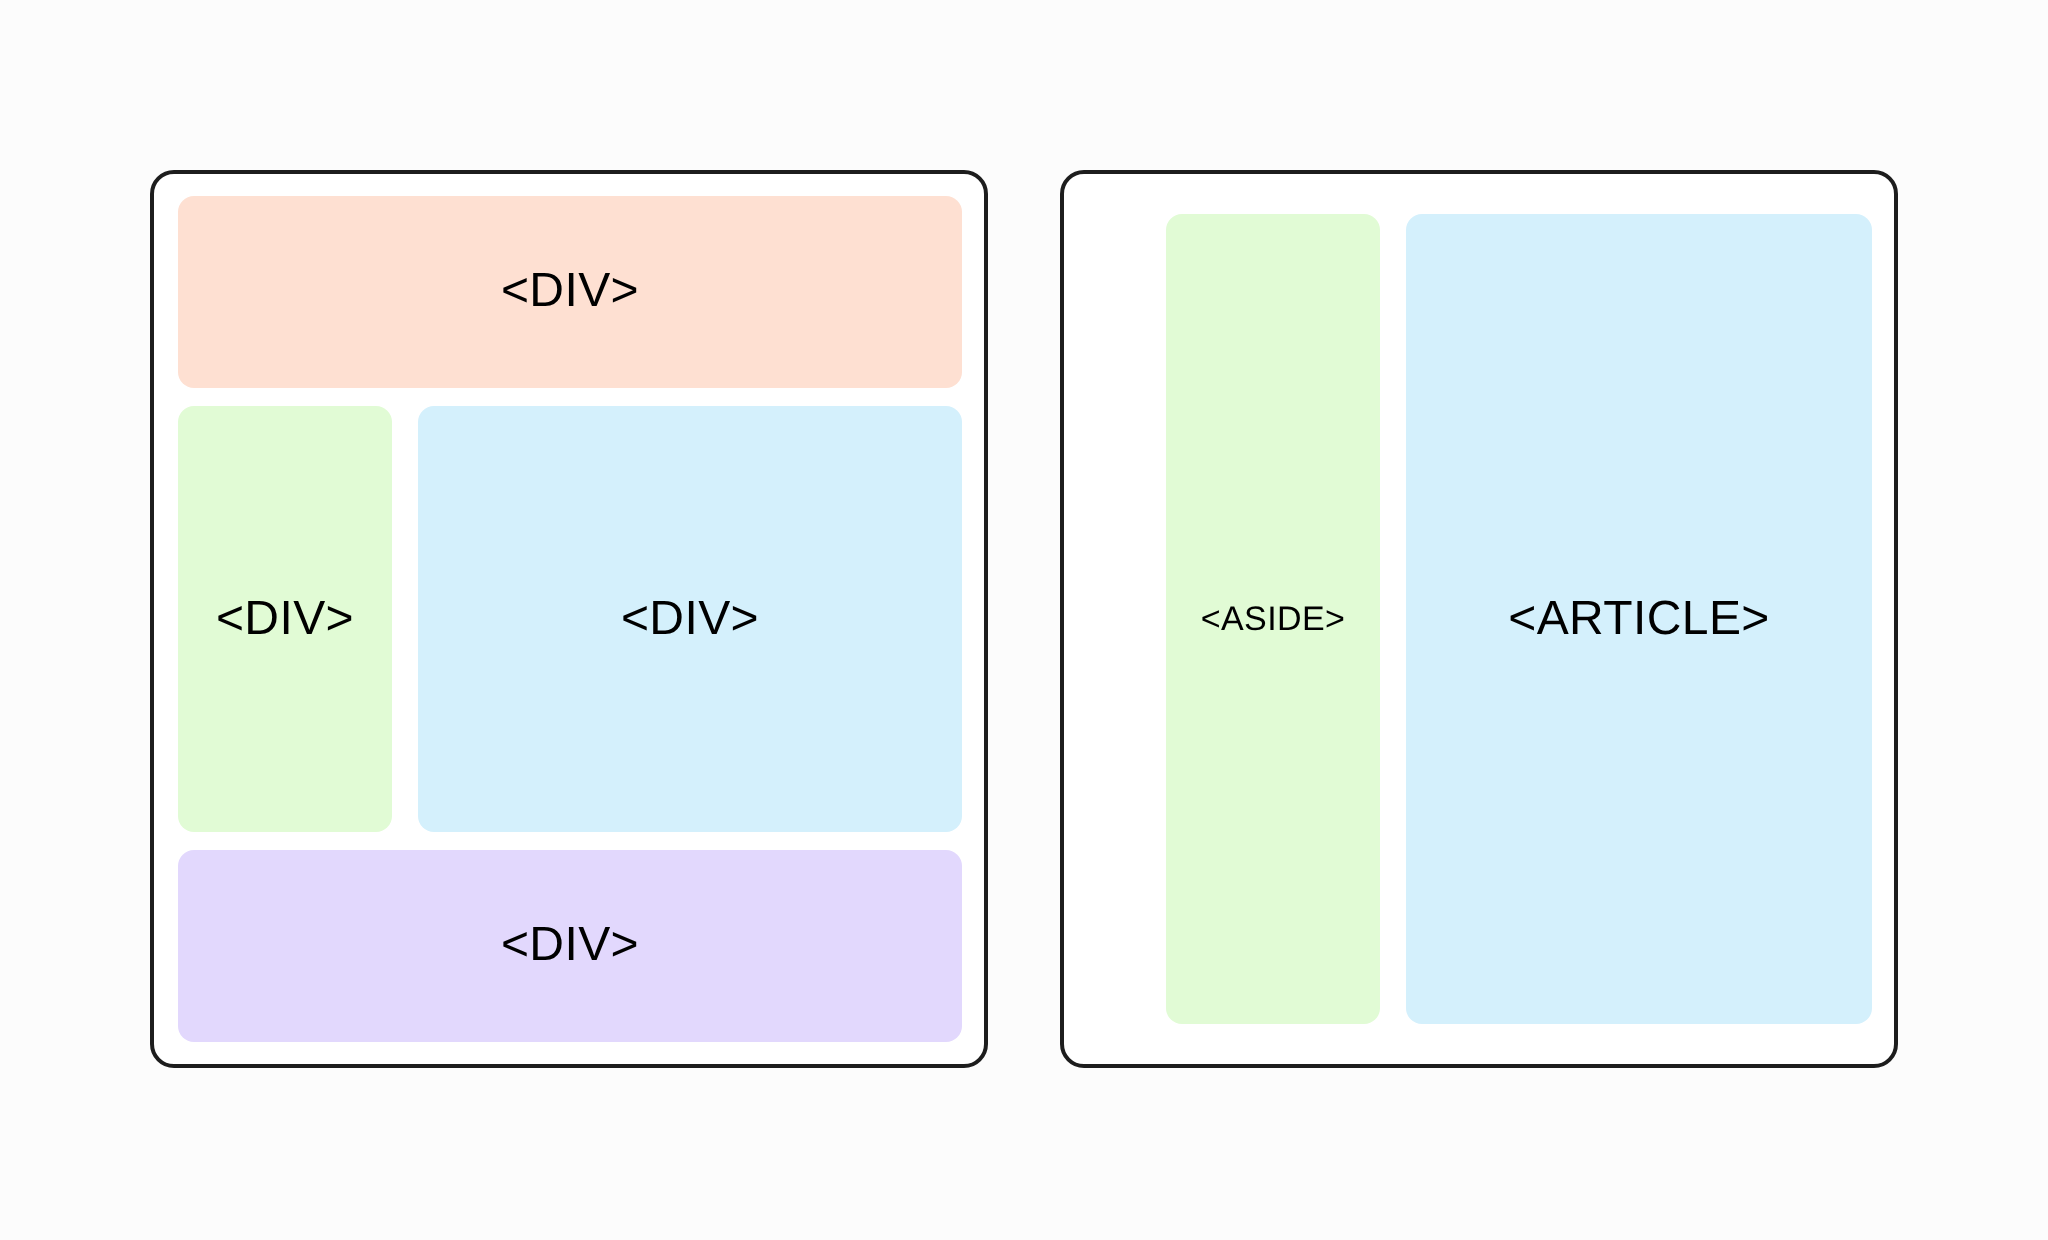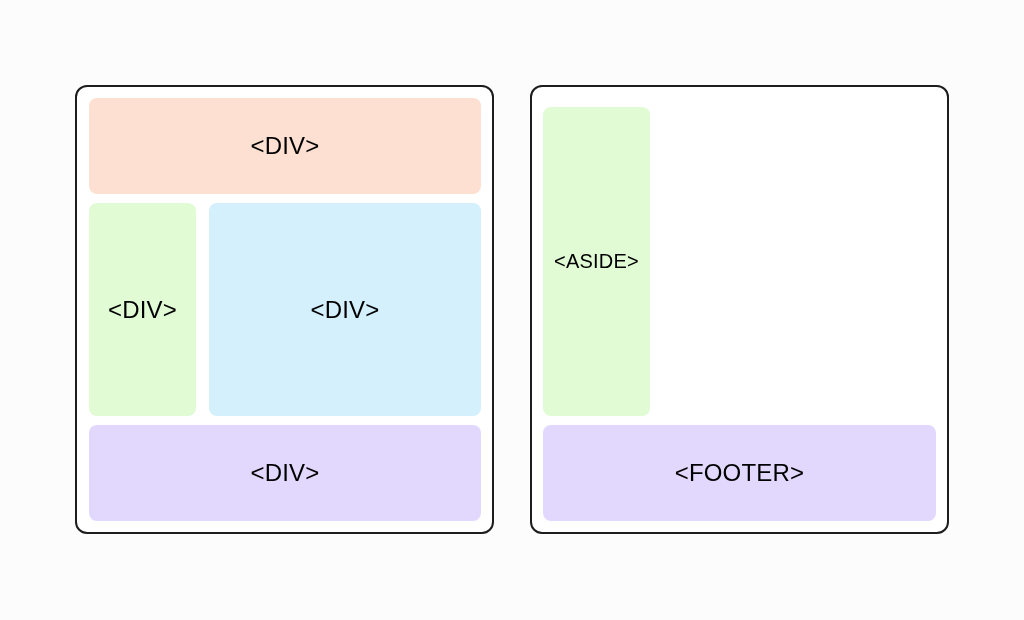--- a/index.html
+++ b/index.html
@@ -62,21 +62,21 @@
     display: flex;
     flex: 1 1 auto;
     margin: 9px 0;
     min-height: 0;
   }
 
   .block.side-left  { width: 107px; margin-right: 13px; }
   .block.side-right { width: 107px; margin-right: 13px; }
   .block.main       { flex: 1 1 auto; }
 
-  .block.side-right { font-size: 20px; }
+  .block.side-right { font-size: 17px; margin-left: 40px; }
 
   
   .fill-peach  { background: #fee0d2; }
   .fill-green  { background: #e1fbd5; }
   .fill-blue   { background: #d4f0fc; }
   .fill-purple { background: #e2d8fd; }
 
   
   .caption {
     position: absolute;
@@ -107,19 +107,19 @@
 
     <div class="block footer fill-purple">&lt;DIV&gt;</div>
   </div>
 
 
   <div class="card right">
 
 
     <div class="middle-row">
       <div class="block side-right fill-green">&lt;ASIDE&gt;</div>
+      <div class="block main fill-blue">&lt;ARTICLE&gt;</div>
     </div>
 
-    <div class="block footer fill-purple">&lt;FOOTER&gt;</div>
   </div>
 
 
 </div>
 
 </body></html>

